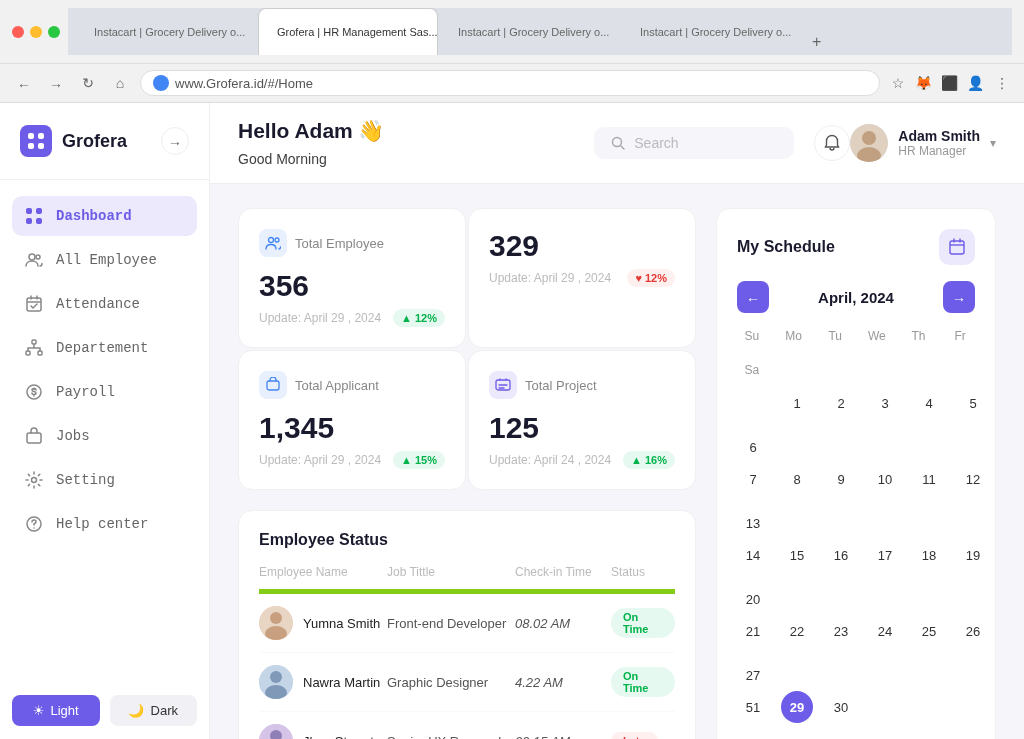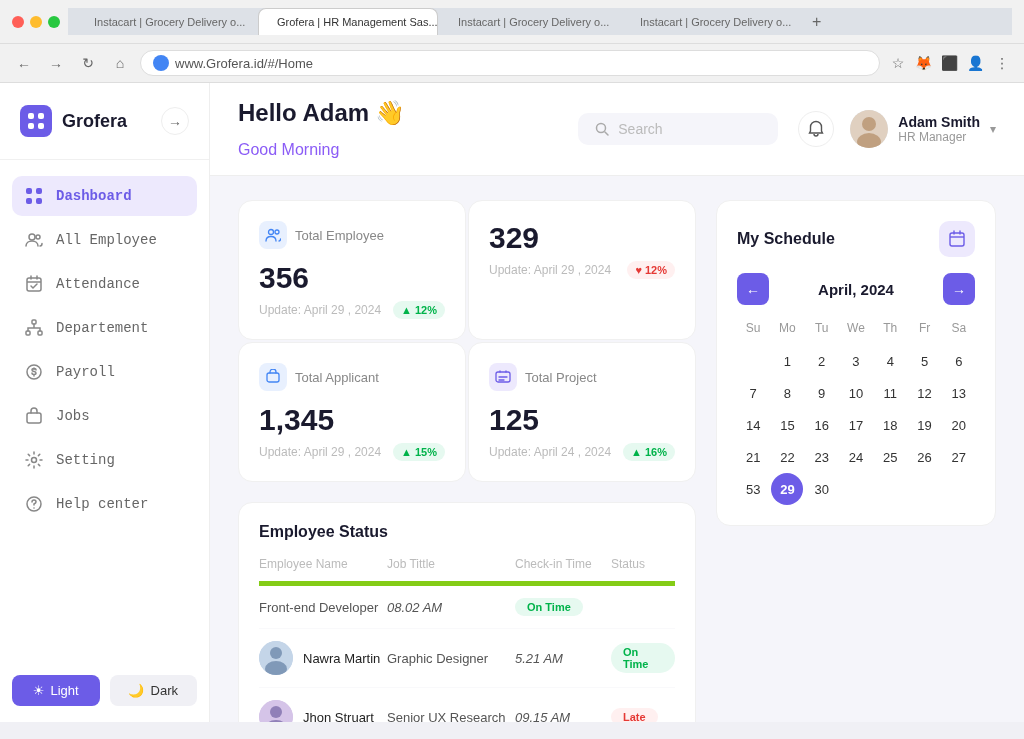--- a/index.html
+++ b/index.html
@@ -7,21 +7,21 @@
 
     
     .browser-chrome { background: #f1f1f1; border-bottom: 1px solid #ddd; }
     .browser-titlebar { display: flex; align-items: center; padding: 8px 12px; gap: 8px; background: #f1f1f1; }
     .browser-dots { display: flex; gap: 6px; }
     .browser-dot { width: 12px; height: 12px; border-radius: 50%; }
     .dot-red { background: #ff5f57; }
     .dot-yellow { background: #febc2e; }
     .dot-green { background: #28c840; }
     .browser-tabs { display: flex; align-items: center; gap: 2px; padding: 6px 8px 0; background: #dde1e7; }
-    .browser-tab { display: flex; align-items: center; gap: 6px; padding: 6px 12px; background: #fff; border-radius: 8px 8px 0 0; font-size: 12px; color: #333; max-width: 180px; overflow: hidden; white-space: nowrap; text-overflow: ellipsis; border: 1px solid #ccc; border-bottom: none; }
+    .browser-tab { display: flex; align-items: center; gap: 6px; padding: 16px 12px; background: #fff; border-radius: 8px 8px 0 0; font-size: 12px; color: #333; max-width: 180px; overflow: hidden; white-space: nowrap; text-overflow: ellipsis; border: 1px solid #ccc; border-bottom: none; }
     .browser-tab.inactive { background: #dde1e7; border: none; color: #666; }
     .browser-tab .favicon { width: 14px; height: 14px; border-radius: 2px; display: inline-block; background: #f90; }
     .browser-tab .favicon.g { background: #4285f4; border-radius: 50%; }
     .browser-tab .favicon.ic { background: #f90; }
     .browser-tab .tab-close { margin-left: 4px; color: #999; font-size: 10px; }
     .browser-tab-plus { padding: 4px 8px; color: #666; font-size: 16px; cursor: pointer; }
     .browser-nav { display: flex; align-items: center; gap: 8px; padding: 6px 12px; background: #f1f1f1; border-top: 1px solid #ddd; }
     .browser-nav-btn { width: 24px; height: 24px; display: flex; align-items: center; justify-content: center; color: #666; font-size: 14px; cursor: pointer; border-radius: 50%; }
     .browser-addressbar { flex: 1; display: flex; align-items: center; background: #fff; border: 1px solid #ddd; border-radius: 20px; padding: 4px 12px; gap: 6px; font-size: 13px; color: #555; }
     .browser-addressbar .g-icon { width: 16px; height: 16px; border-radius: 50%; background: #4285f4; display: inline-block; flex-shrink: 0; }
@@ -46,24 +46,24 @@
     .theme-btn { flex: 1; display: flex; align-items: center; justify-content: center; gap: 6px; padding: 8px 12px; border-radius: 8px; cursor: pointer; font-size: 13px; font-weight: 500; }
     .theme-btn.light { background: #6c5ce7; color: #fff; }
     .theme-btn.dark { background: #f0f0f5; color: #333; }
 
     
     .main-content { flex: 1; overflow-y: auto; padding: 0; background: #f5f5fa; }
 
     
     .header { background: #fff; display: flex; align-items: center; padding: 16px 28px; border-bottom: 1px solid #eee; gap: 20px; }
     .header-greeting { flex: 1; }
-    .greeting-name { font-size: 24px; font-weight: 700; color: #1a1a2e; display: flex; align-items: flex-end; gap: 6px; }
-    .greeting-sub { font-size: 16px; color: #8b5cf6; margin-top: 14px; }
+    .greeting-name { font-size: 21px; font-weight: 700; color: #1a1a2e; display: flex; align-items: flex-end; gap: 6px; }
+    .greeting-sub { font-size: 14px; color: #404040; margin-top: 8px; }
     .search-box { display: flex; align-items: center; gap: 8px; background: #f5f5fa; border-radius: 10px; padding: 8px 16px; width: 200px; color: #999; font-size: 14px; cursor: text; }
-    .header-actions { display: flex; align-items: center; gap: 16px; }
+    .header-actions { display: flex; align-items: center; }
     .notif-btn { width: 36px; height: 36px; border-radius: 50%; border: 1px solid #eee; display: flex; align-items: center; justify-content: center; cursor: pointer; color: #555; background: #fff; }
     .user-info { display: flex; align-items: center; gap: 10px; cursor: pointer; }
     .user-avatar { width: 38px; height: 38px; border-radius: 50%; background: #ddd; overflow: hidden; display: flex; align-items: center; justify-content: center; }
     .user-details { }
     .user-name { font-size: 14px; font-weight: 600; color: #1a1a2e; }
     .user-role { font-size: 12px; color: #999; }
     .chevron-icon { color: #999; font-size: 12px; }
 
     
     .dashboard-body { display: flex; gap: 20px; padding: 24px 28px; }
@@ -87,21 +87,21 @@
     
     .schedule-card { background: #fff; border-radius: 14px; padding: 20px; border: 1px solid #f0f0f0; }
     .schedule-header { display: flex; align-items: center; justify-content: space-between; margin-bottom: 16px; }
     .schedule-title { font-size: 16px; font-weight: 700; color: #1a1a2e; }
     .schedule-icon-btn { width: 36px; height: 36px; border-radius: 10px; background: #ede9fd; display: flex; align-items: center; justify-content: center; cursor: pointer; color: #6c5ce7; }
     .calendar { }
     .calendar-nav { display: flex; align-items: center; justify-content: space-between; margin-bottom: 12px; }
     .cal-nav-btn { width: 32px; height: 32px; border-radius: 8px; background: #6c5ce7; color: #fff; display: flex; align-items: center; justify-content: center; cursor: pointer; font-size: 14px; }
     .cal-month { font-size: 15px; font-weight: 600; color: #1a1a2e; }
     .cal-grid { }
-    .cal-row { display: grid; grid-template-columns: repeat(7, 1fr); gap: 2px; }
+    .cal-row { display: grid; grid-template-columns: repeat(6, 1fr); gap: 12px; }
     .cal-header-row { margin-bottom: 6px; }
     .cal-header-cell { text-align: center; font-size: 12px; color: #999; font-weight: 500; padding: 4px 0; }
     .cal-cell { text-align: center; font-size: 13px; color: #333; padding: 6px 2px; border-radius: 50%; cursor: pointer; width: 32px; height: 32px; display: flex; align-items: center; justify-content: center; margin: 0 auto; }
     .cal-cell.today { background: #6c5ce7; color: #fff; border-radius: 50%; font-weight: 600; }
     .cal-cell.empty { }
 
     
     .employee-status { background: #fff; border-radius: 14px; padding: 20px; border: 1px solid #f0f0f0; }
     .section-title { font-size: 16px; font-weight: 700; color: #1a1a2e; margin-bottom: 16px; }
     .status-table { width: 100%; }
@@ -406,38 +406,48 @@
           <div class="section-title">Employee Status</div>
           <div class="status-table">
             <div class="table-header">
               <div class="table-header-cell">Employee Name</div>
               <div class="table-header-cell">Job Tittle</div>
               <div class="table-header-cell">Check-in Time</div>
               <div class="table-header-cell">Status</div>
             </div>
 
             <div class="table-row">
+              <div class="employee-name-cell">
+                <div class="emp-avatar" style="background:#e8d5c4;">
+                    <svg width="34" height="34" viewBox="0 0 34 34">
+                      <circle cx="17" cy="17" r="17" fill="#e8d5c4"></circle>
+                      <circle cx="17" cy="12" r="6" fill="#c8a080"></circle>
+                      <ellipse cx="17" cy="28" rx="11" ry="8" fill="#c8a080"></ellipse>
+                    </svg>
+                  </div>
+                <span class="emp-name">Yumna Smith</span>
+              </div>
               <div class="job-title">Front-end Developer</div>
               <div class="checkin-time">08.02 AM</div>
               <div><span class="status-pill ontime">On Time</span></div>
             </div>
 
             <div class="table-row">
               <div class="employee-name-cell">
                 <div class="emp-avatar" style="background:#c4d5e8;">
                     <svg width="34" height="34" viewBox="0 0 34 34">
                       <circle cx="17" cy="17" r="17" fill="#c4d5e8"></circle>
                       <circle cx="17" cy="12" r="6" fill="#8099b8"></circle>
                       <ellipse cx="17" cy="28" rx="11" ry="8" fill="#8099b8"></ellipse>
                     </svg>
                   </div>
                 <span class="emp-name">Nawra Martin</span>
               </div>
               <div class="job-title">Graphic Designer</div>
-              <div class="checkin-time">5.21 AM</div>
+              <div class="checkin-time">4.22 AM</div>
               <div><span class="status-pill ontime">On Time</span></div>
             </div>
 
             <div class="table-row">
               <div class="employee-name-cell">
                 <div class="emp-avatar" style="background:#d5c4e8;">
                     <svg width="34" height="34" viewBox="0 0 34 34">
                       <circle cx="17" cy="17" r="17" fill="#d5c4e8"></circle>
                       <circle cx="17" cy="12" r="6" fill="#9080b8"></circle>
                       <ellipse cx="17" cy="28" rx="11" ry="8" fill="#9080b8"></ellipse>
@@ -515,21 +525,21 @@
                   <div class="cal-row">
                     <div class="cal-cell">21</div>
                     <div class="cal-cell">22</div>
                     <div class="cal-cell">23</div>
                     <div class="cal-cell">24</div>
                     <div class="cal-cell">25</div>
                     <div class="cal-cell">26</div>
                     <div class="cal-cell">27</div>
                   </div>
                   <div class="cal-row">
-                    <div class="cal-cell">53</div>
+                    <div class="cal-cell">51</div>
                     <div class="cal-cell today">29</div>
                     <div class="cal-cell">30</div>
                     <div class="cal-cell empty"></div>
                     <div class="cal-cell empty"></div>
                     <div class="cal-cell empty"></div>
                     <div class="cal-cell empty"></div>
                   </div>
                 </div>
             </div>
           </div>

